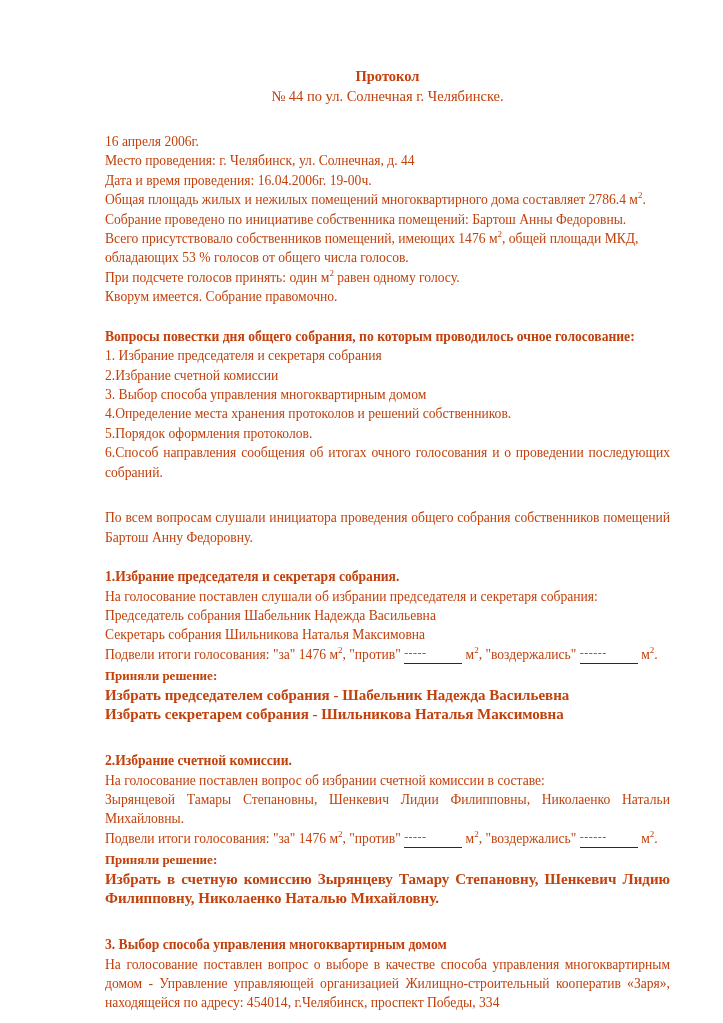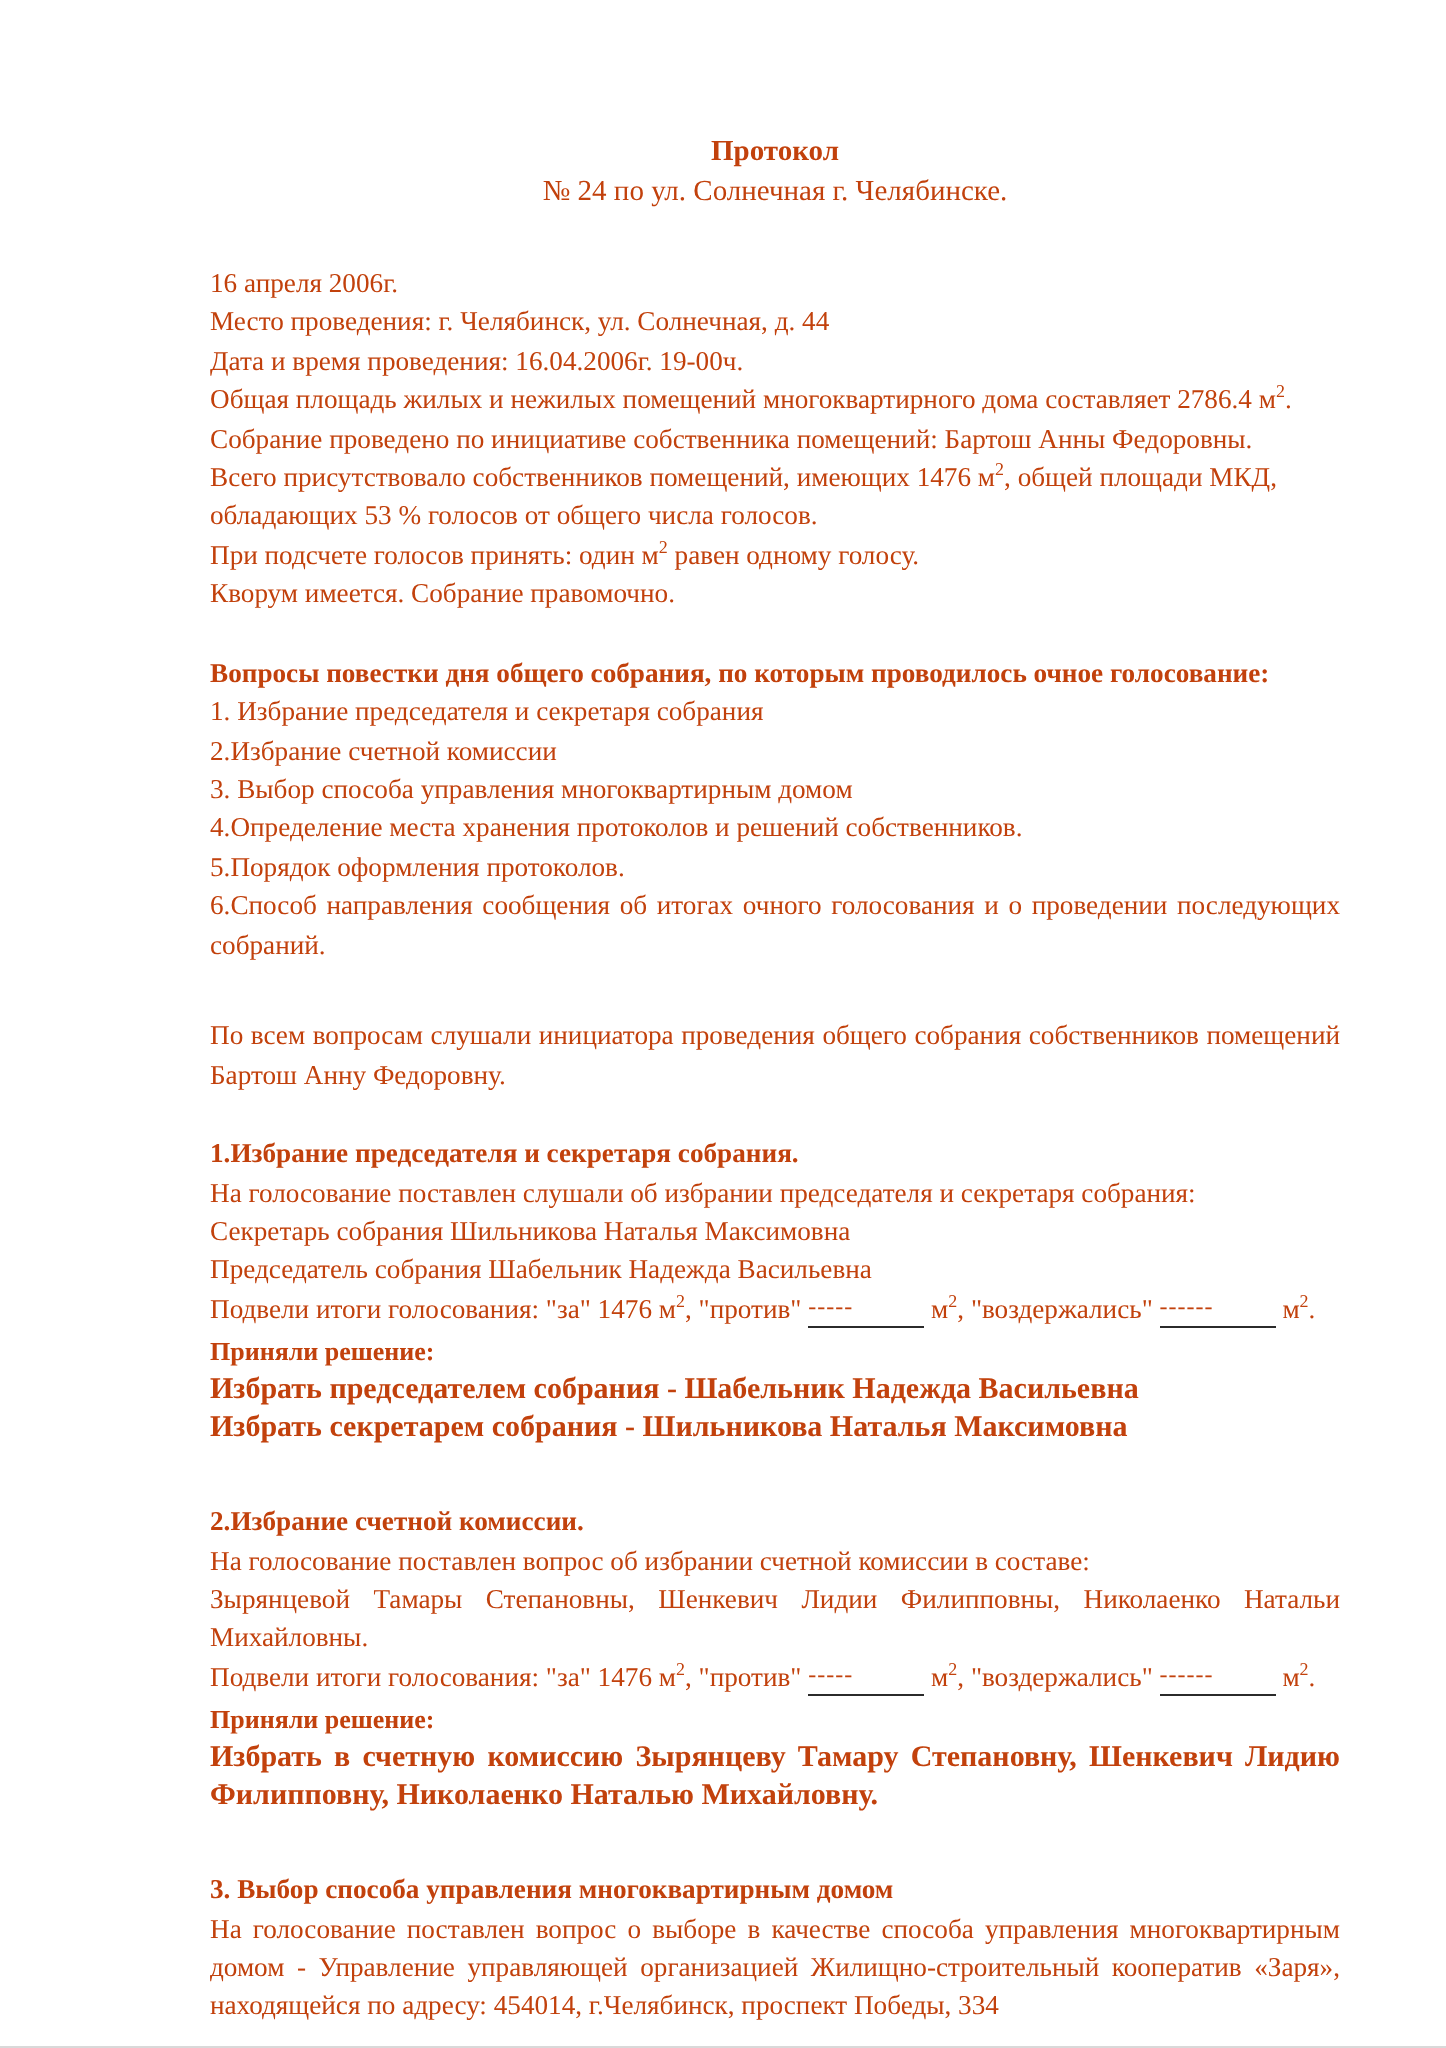--- a/index.html
+++ b/index.html
@@ -92,21 +92,21 @@
 </style>
 </head>
 <body>
 
 <div class="page">
   <div class="content">
 
     <div class="title-block">
       <p class="doc-title">Протокол</p>
       <p class="doc-subtitle">
-        <span class="l2">№ 24 по ул. Солнечная г. Челябинске.</span>
+        <span class="l2">№ 44 по ул. Солнечная г. Челябинске.</span>
       </p>
     </div>
 
     <div class="gap-lg"></div>
 
     <div>
       <p class="line">16 апреля 2006г.</p>
       <p class="line">Место проведения: г. Челябинск, ул. Солнечная, д. 44</p>
       <p class="line">Дата и время проведения: 16.04.2006г. 19-00ч.</p>
       <p class="line"><span>Общая площадь жилых и нежилых помещений многоквартирного дома составляет  2786.4 м</span><span class="sup">2</span><span>.</span></p>
@@ -131,22 +131,22 @@
 
     <div class="gap-lg"></div>
 
     <p class="para spread">По всем вопросам слушали инициатора проведения общего собрания собственников помещений Бартош Анну Федоровну.</p>
 
     <div class="gap-md"></div>
 
     <div>
       <p class="heading">1.Избрание председателя и секретаря собрания.</p>
       <p class="line">На голосование поставлен слушали об избрании председателя и секретаря собрания:</p>
+      <p class="line">Председатель собрания  Шабельник Надежда Васильевна</p>
       <p class="line">Секретарь собрания Шильникова Наталья Максимовна</p>
-      <p class="line">Председатель собрания  Шабельник Надежда Васильевна</p>
 
       <p class="para spread"><span>Подвели итоги голосования: "за" 1476 м</span><span class="sup">2</span><span>, "против"</span> <span class="blank">-----</span> <span class="nowrap"><span>м</span><span class="sup">2</span></span><span>, "воздержались"</span> <span class="blank">------</span> <span class="nowrap"><span>м</span><span class="sup">2</span><span>.</span></span></p>
 
       <p class="decision-head">Приняли решение:</p>
       <p class="decision-body">Избрать председателем собрания - Шабельник Надежда Васильевна</p>
       <p class="decision-body">Избрать секретарем собрания - Шильникова Наталья Максимовна</p>
     </div>
 
     <div class="gap-lg"></div>
 

